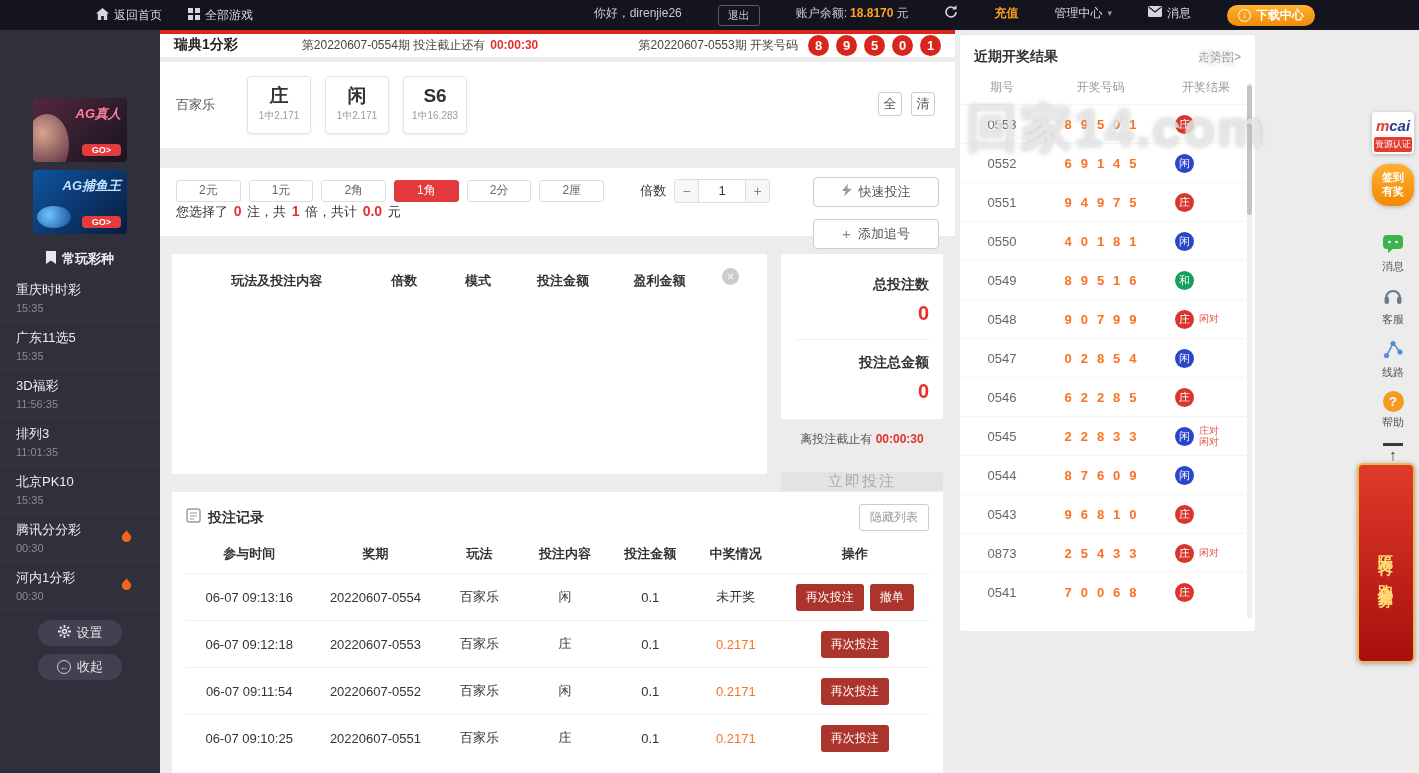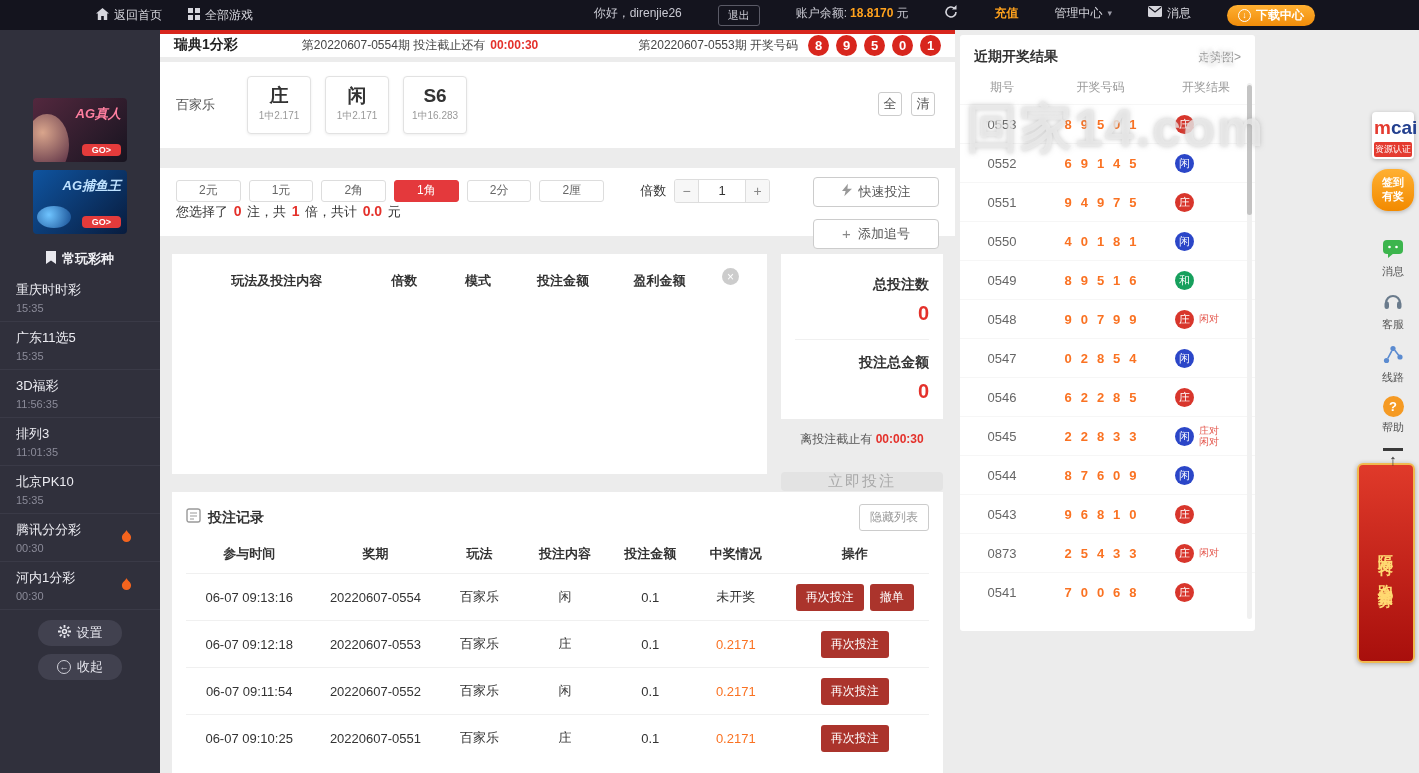--- a/index.html
+++ b/index.html
@@ -121,21 +121,21 @@
   .res-result{width:70px;display:flex;align-items:center;gap:5px}
   .res-badge{width:19px;height:19px;border-radius:50%;color:#fff;font-size:11px;display:flex;align-items:center;justify-content:center;margin-left:4px;flex:0 0 auto}
   .bg-red{background:#d8362c}.bg-blue{background:#2b46c8}.bg-green{background:#17a05d}
   .res-tags{display:flex;flex-direction:column;font-size:10px;color:#e4574d;line-height:1.15}
   .res-scrollbar{position:absolute;right:3px;top:48px;bottom:12px;width:5px;background:#f0f0f0;border-radius:3px}
   .res-thumb{position:absolute;top:2px;left:0;width:5px;height:130px;background:#c4c4c4;border-radius:3px;cursor:pointer}
 
   
   .right-rail{position:absolute;right:2px;top:112px;width:48px;display:flex;flex-direction:column;align-items:center;z-index:45}
   .rr-logo{width:42px;background:#fff;border-radius:4px;padding:5px 2px 2px;text-align:center;box-shadow:0 1px 4px rgba(0,0,0,.25);cursor:pointer}
-  .rr-logo-text{font-size:19px;font-weight:bold;color:#23408f;}
+  .rr-logo-text{font-size:15px;font-weight:bold;color:#23408f;font-style:italic}
   .rr-logo-text .m{color:#e43b30}
   .rr-cert{background:#e43b30;color:#fff;font-size:9px;border-radius:2px;margin-top:3px;padding:1px 0}
   .rr-signin{width:42px;height:42px;margin-top:10px;background:linear-gradient(#ffb032,#f28a00);border-radius:16px;color:#fff;font-size:11px;font-weight:bold;display:flex;flex-direction:column;align-items:center;justify-content:center;line-height:1.25;box-shadow:0 1px 4px rgba(0,0,0,.25);cursor:pointer}
   .rr-item{display:flex;flex-direction:column;align-items:center;gap:3px;font-size:11px;color:#555;cursor:pointer;margin-top:11px}
   .rr-item.gap-top{margin-top:26px}
   .rr-help-ic{width:21px;height:21px;border-radius:50%;background:#f59a23;color:#fff;font-weight:bold;display:flex;align-items:center;justify-content:center;font-size:13px}
   .rr-top{width:20px;text-align:center;border-top:3px solid #3a3a3a;color:#3a3a3a;font-size:15px;font-weight:bold;line-height:1.15;cursor:pointer;margin-top:13px}
 
   .side-banner{position:absolute;right:4px;top:463px;width:58px;height:200px;background:linear-gradient(180deg,#e03a2a,#a80f0c);border:2px solid #f0b94f;border-radius:6px;display:flex;align-items:center;justify-content:center;z-index:44;box-shadow:0 1px 5px rgba(0,0,0,.3);cursor:pointer}
   .side-banner-text{writing-mode:vertical-rl;text-orientation:upright;color:#ffd971;font-weight:bold;font-size:15px;letter-spacing:3px;line-height:1}

